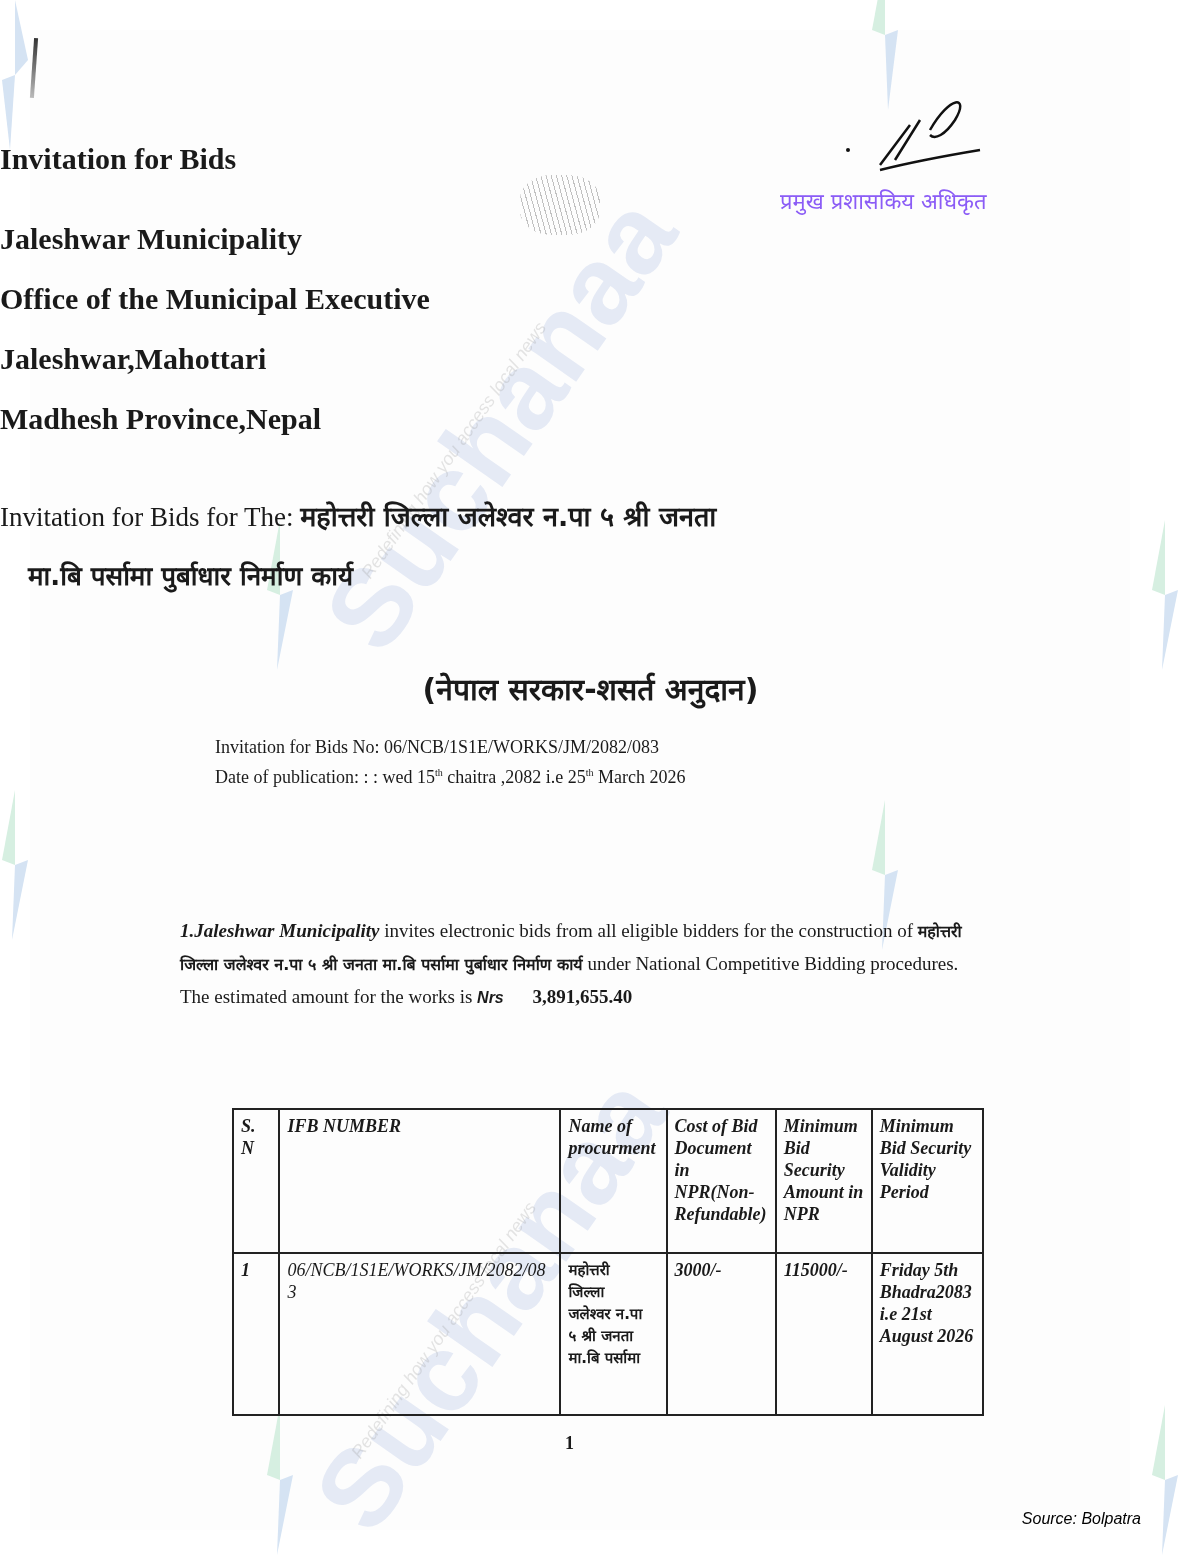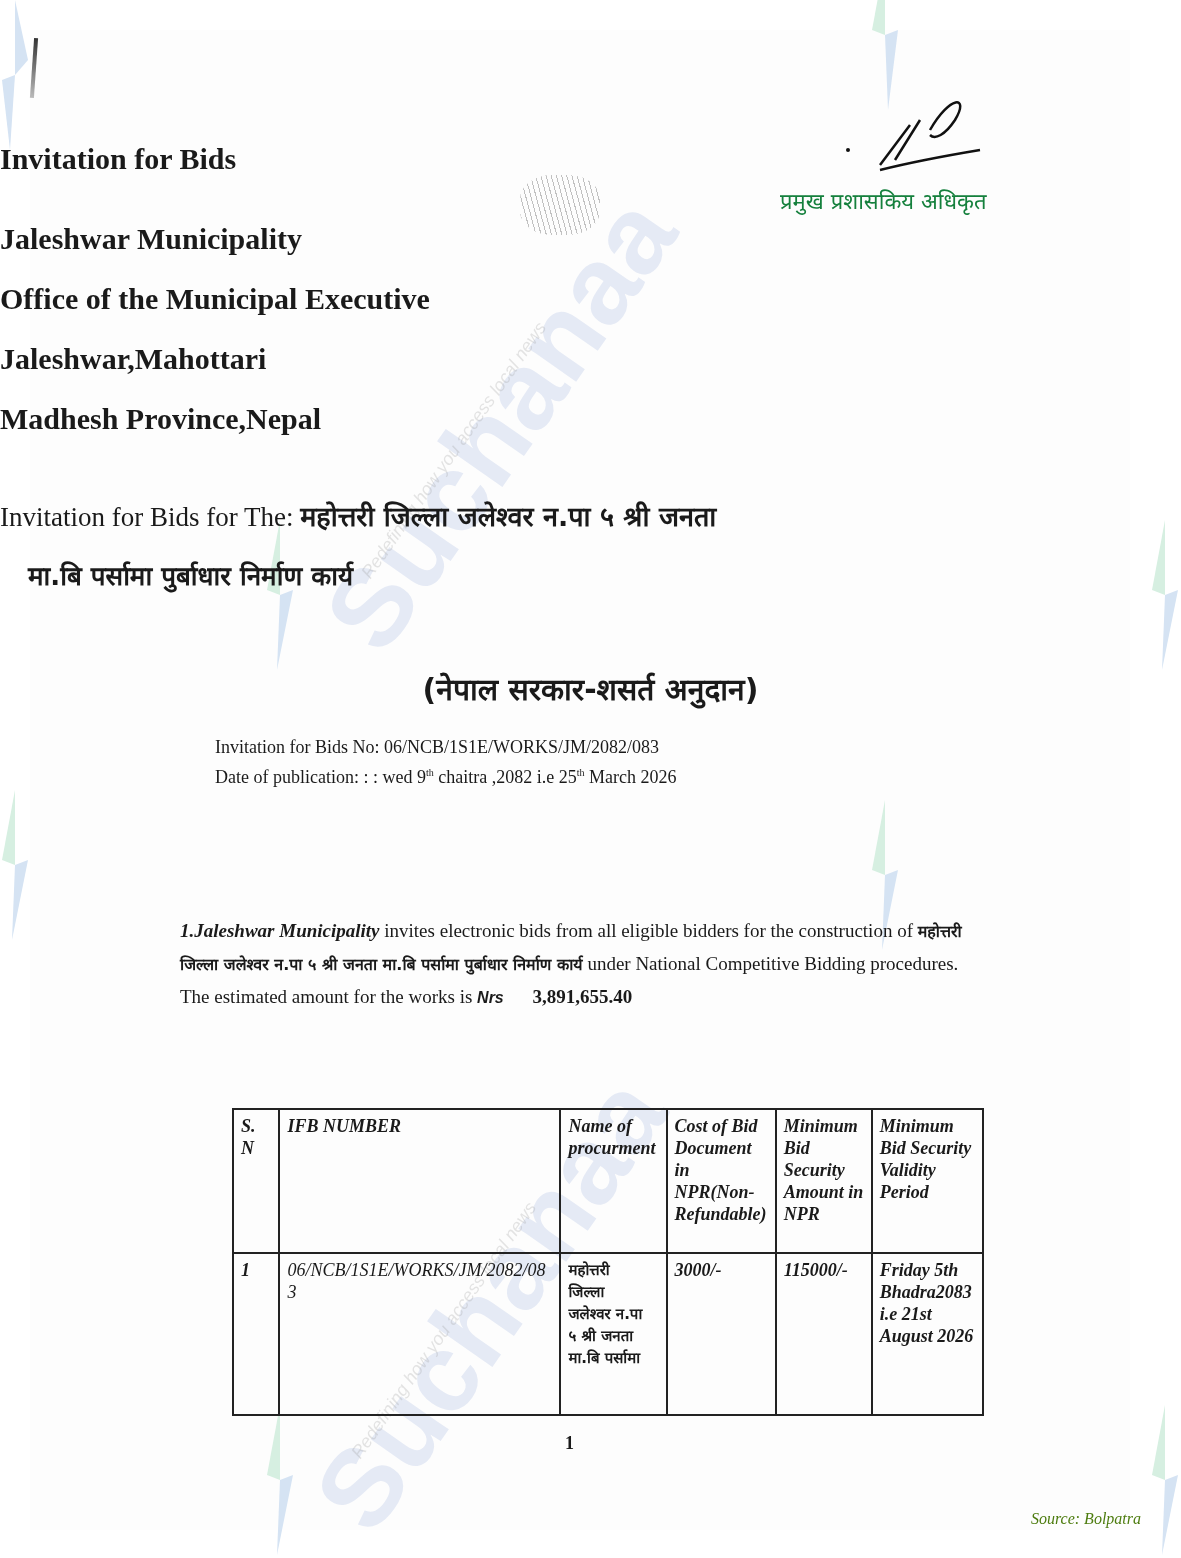--- a/index.html
+++ b/index.html
@@ -21,21 +21,21 @@
     .h-title { font-weight: bold; font-size: 30px; }
     .stamp {
       position: absolute; left: 520px; top: 175px; width: 80px; height: 60px;
       opacity: .45;
       background: repeating-linear-gradient(75deg, #777 0 1px, transparent 1px 5px);
       border-radius: 40%;
     }
     .signature { position: absolute; left: 840px; top: 95px; }
     .sig-caption {
       position: absolute; left: 780px; top: 185px; font-size: 22px;
-      font-family: "DejaVu Sans", sans-serif; color: #15803d;
+      font-family: "DejaVu Sans", sans-serif; color: #8b5cf6;
     }
     .subject {
       position: absolute; left: 0; width: 1139px; text-align: left; font-size: 27px;
     }
     .deva { font-family: "DejaVu Sans", sans-serif; font-weight: bold; }
     .grant {
       position: absolute; left: 0; width: 1181px; text-align: center; top: 668px;
       font-size: 30px; font-family: "DejaVu Sans", sans-serif; font-weight: bold;
     }
     .meta { position: absolute; left: 215px; font-size: 18px; }
@@ -58,21 +58,21 @@
     table.ifb th { height: 132px; }
     table.ifb td { height: 150px; }
     .ifb-num { font-weight: normal; }
     .proc-name {
       font-style: normal; font-family: "DejaVu Sans", sans-serif; font-size: 15px;
       line-height: 36px;
     }
     .page-num { position: absolute; left: 565px; top: 1433px; font-weight: bold; font-size: 18px; }
     .source {
       position: absolute; right: 40px; top: 1510px; font-style: italic;
-      font-family: Liberation Serif, serif; font-size: 16px; color: #4d7c0f;
+      font-family: Liberation Sans, sans-serif; font-size: 16px; color: #000000;
     }
     .watermark {
       position: absolute; font-family: "Liberation Sans", sans-serif; font-weight: bold;
       color: rgba(120, 150, 210, 0.18); transform: rotate(-55deg); pointer-events: none;
     }
     .wm-tag {
       position: absolute; font-family: "Liberation Sans", sans-serif; font-style: italic;
       color: rgba(150, 150, 150, 0.25); transform: rotate(-55deg); font-size: 18px;
       pointer-events: none; white-space: nowrap;
     }
@@ -142,21 +142,21 @@
 <div class="subject deva" style="top:557px;font-size:26px;padding-left:28px;box-sizing:border-box">मा.बि पर्सामा पुर्बाधार निर्माण कार्य</div>
 
 <div class="grant">(नेपाल सरकार-शसर्त अनुदान)</div>
 
 <div class="meta" style="top:737px">
   <span>Invitation for Bids No:</span>
   <span>06/NCB/1S1E/WORKS/JM/2082/083</span>
 </div>
 <div class="meta" style="top:767px">
   <span>Date of publication: : :</span>
-  <span>wed 9</span><sup>th</sup>
+  <span>wed 15</span><sup>th</sup>
   <span>chaitra ,2082 i.e 25</span><sup>th</sup>
   <span>March 2026</span>
 </div>
 
 <div class="para">
   <i class="b">1.Jaleshwar Municipality</i>
   <span>invites electronic bids from all eligible bidders for the construction of</span>
   <span class="deva">महोत्तरी जिल्ला जलेश्वर न.पा ५ श्री जनता मा.बि पर्सामा पुर्बाधार निर्माण कार्य</span>
   <span>under National Competitive Bidding procedures. The estimated amount for the works is</span>
   <i class="b" style="font-family:'Liberation Sans',sans-serif;font-size:16px">Nrs</i>

